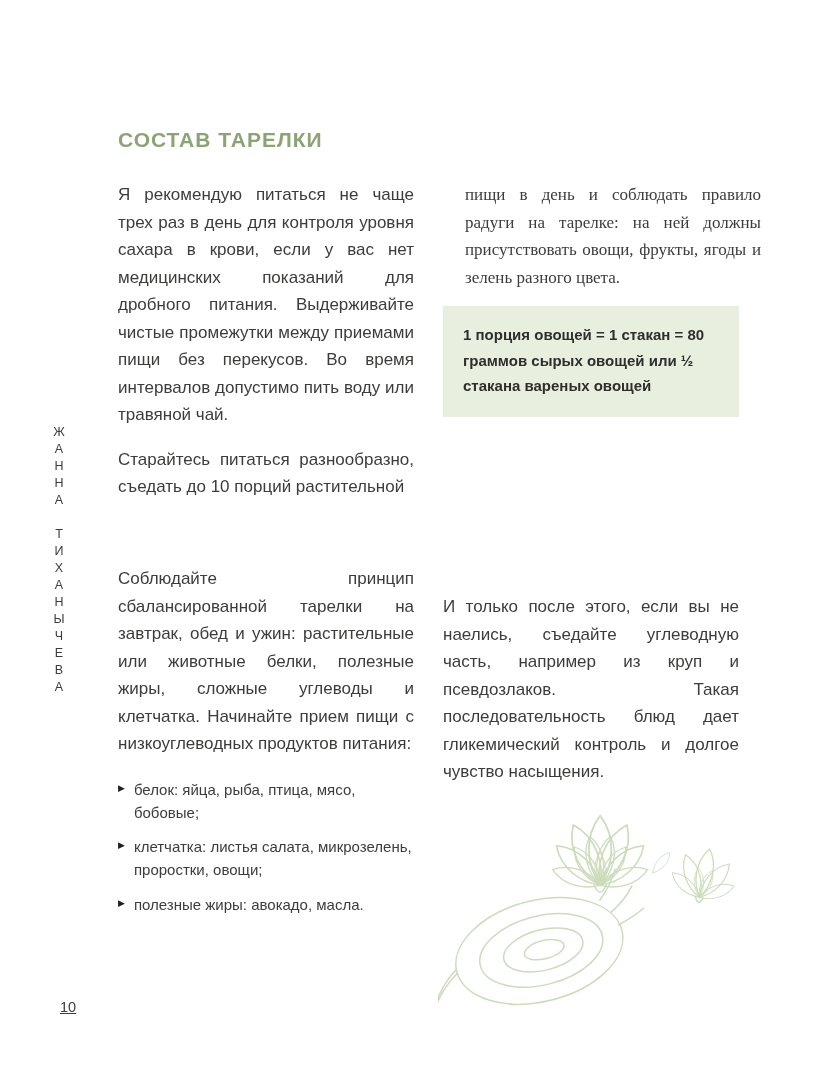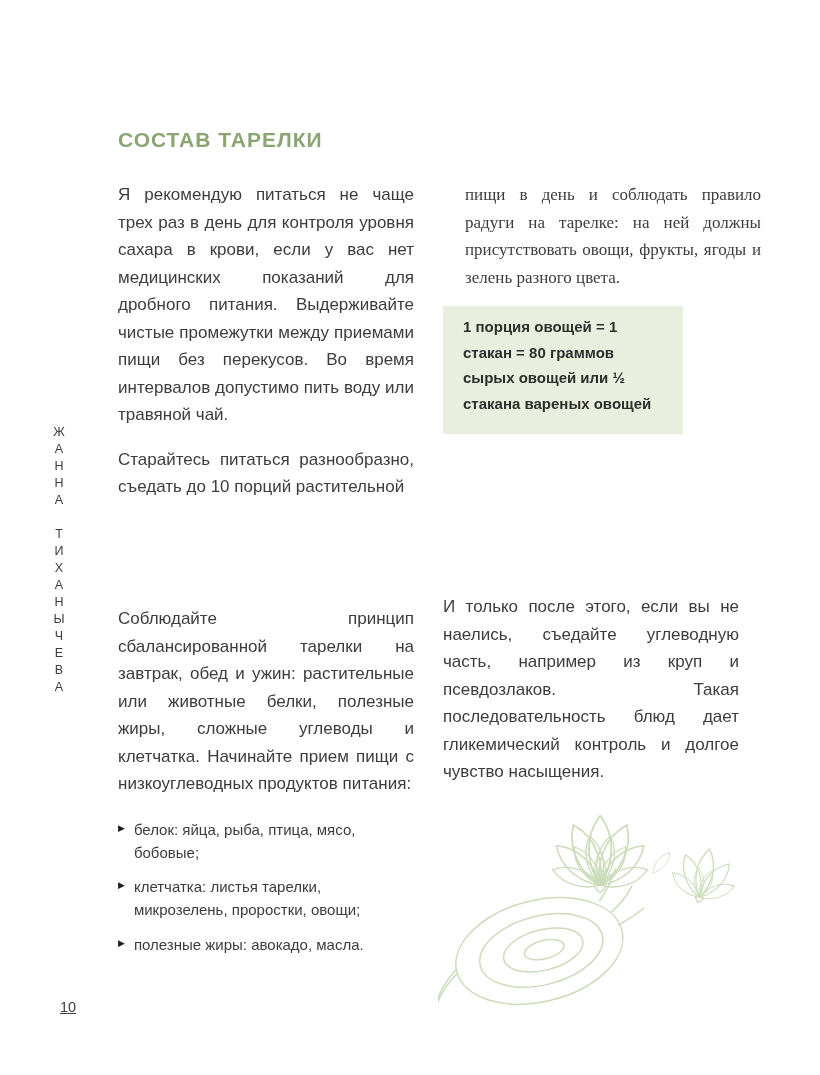--- a/index.html
+++ b/index.html
@@ -18,37 +18,37 @@
   }
   .para {
     font-size:17px; line-height:1.62; text-align:justify;
     hyphens:auto;
   }
   .col { position:absolute; width:296px; }
   #intro-left  { left:118px; top:164px; }
   #intro-right { left:465px; top:164px;font-family:Liberation Serif, serif; }
   #intro-left .p2 { margin-top:6px; }
   .info-box {
-    position:absolute; left:443px; top:306px; width:240px;
+    position:absolute; left:443px; top:306px; width:296px;
     background:#e9efde;
     box-sizing:border-box;
-    padding:8px 20px 18px 20px;
+    padding:16px 20px 18px 20px;
   }
   .info-box .box-text {
     font-size:15px; font-weight:bold; line-height:1.7;
     color:#2e2e2d; text-align:left;
   }
   .highlight {
     position:absolute; left:126px; top:449px; width:618px;
     font-size:15.5px; font-weight:bold; line-height:1.8;
     letter-spacing:0.3px;
     color:#7cba62;
     text-align:left;
   }
-  #sec2-left  { left:118px; top:588px; }
+  #sec2-left  { left:118px; top:548px; }
   #sec2-right { left:443px; top:576px; }
   .bullet-list {
     list-style:none; margin:20px 0 0 0; padding:0;
     font-size:15px; line-height:1.55;
   }
   .bullet-list li {
     display:flex; align-items:flex-start; gap:9px;
     margin-bottom:11px;
   }
   .bullet-marker {
@@ -96,21 +96,21 @@
 
   <div class="col" id="sec2-left">
     <p class="para">Соблюдайте принцип сбалансированной тарелки на завтрак, обед и ужин: растительные или животные белки, полезные жиры, сложные углеводы и клетчатка. Начинайте прием пищи с низкоуглеводных продуктов питания:</p>
     <ul class="bullet-list">
       <li>
         <span class="bullet-marker">▶</span>
         <span>белок: яйца, рыба, птица, мясо, бобовые;</span>
       </li>
       <li>
         <span class="bullet-marker">▶</span>
-        <span>клетчатка: листья тарелки, микрозелень, проростки, овощи;</span>
+        <span>клетчатка: листья салата, микрозелень, проростки, овощи;</span>
       </li>
       <li>
         <span class="bullet-marker">▶</span>
         <span>полезные жиры: авокадо, масла.</span>
       </li>
     </ul>
   </div>
 
   <div class="col" id="sec2-right">
     <p class="para">И только после этого, если вы не наелись, съедайте углеводную часть, например из круп и псевдозлаков. Такая последовательность блюд дает гликемический контроль и долгое чувство насыщения.</p>

